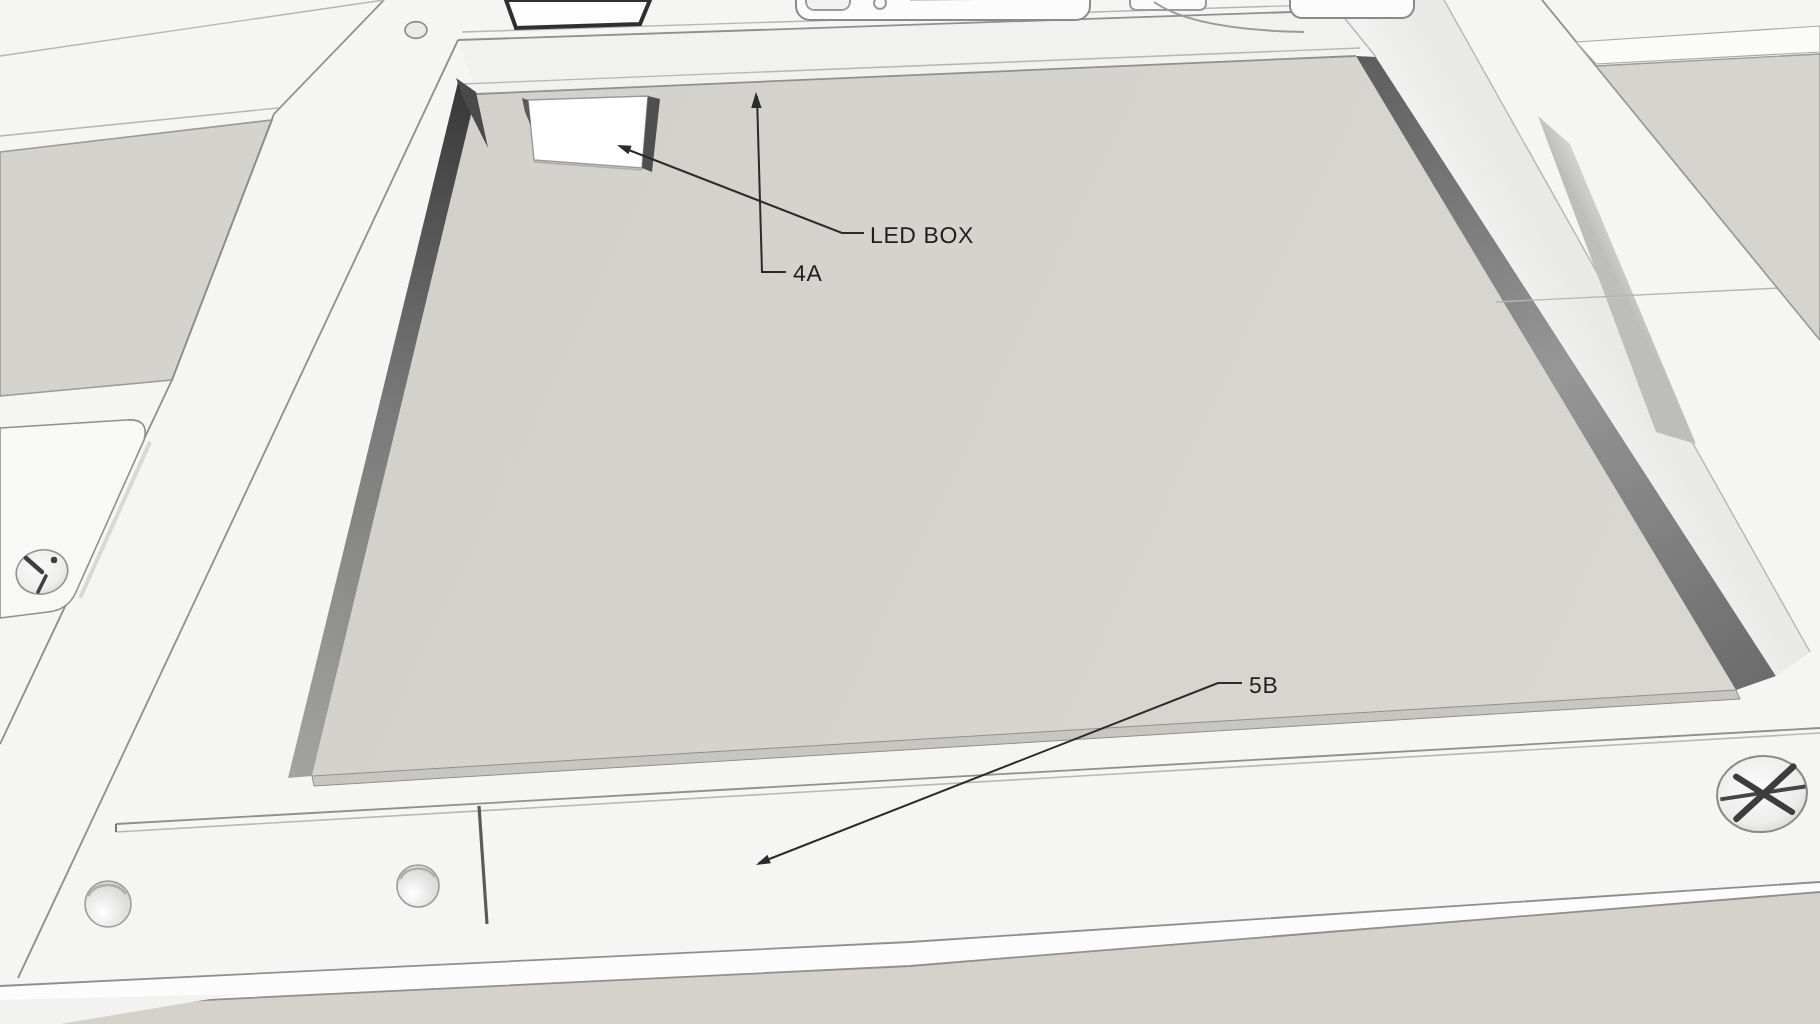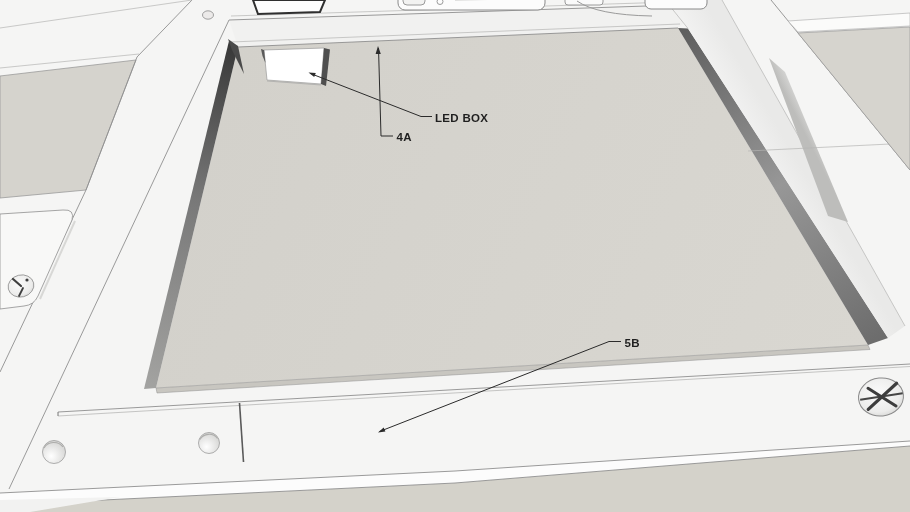--- a/index.html
+++ b/index.html
@@ -2,21 +2,20 @@
 <html><head>
 <meta charset="utf-8">
 <style>
   html,body{margin:0;padding:0;background:#e8e8e8;}
   .stage{
     position:relative;
     width:910px;height:512px;
     overflow:hidden;
     background:#14b8a6;
     font-family:"Liberation Sans",sans-serif;
-    font-weight:bold;
   }
   svg{display:block;}
   .callout-text{
     font-family:"Liberation Sans",sans-serif;
     font-size:11.5px;
     letter-spacing:.3px;
     fill:#1f1f1f;
   }
   .edge{stroke:#8f8f8f;stroke-width:.9;fill:none;}
   .edge-light{stroke:#b5b5b3;stroke-width:.7;fill:none;}

